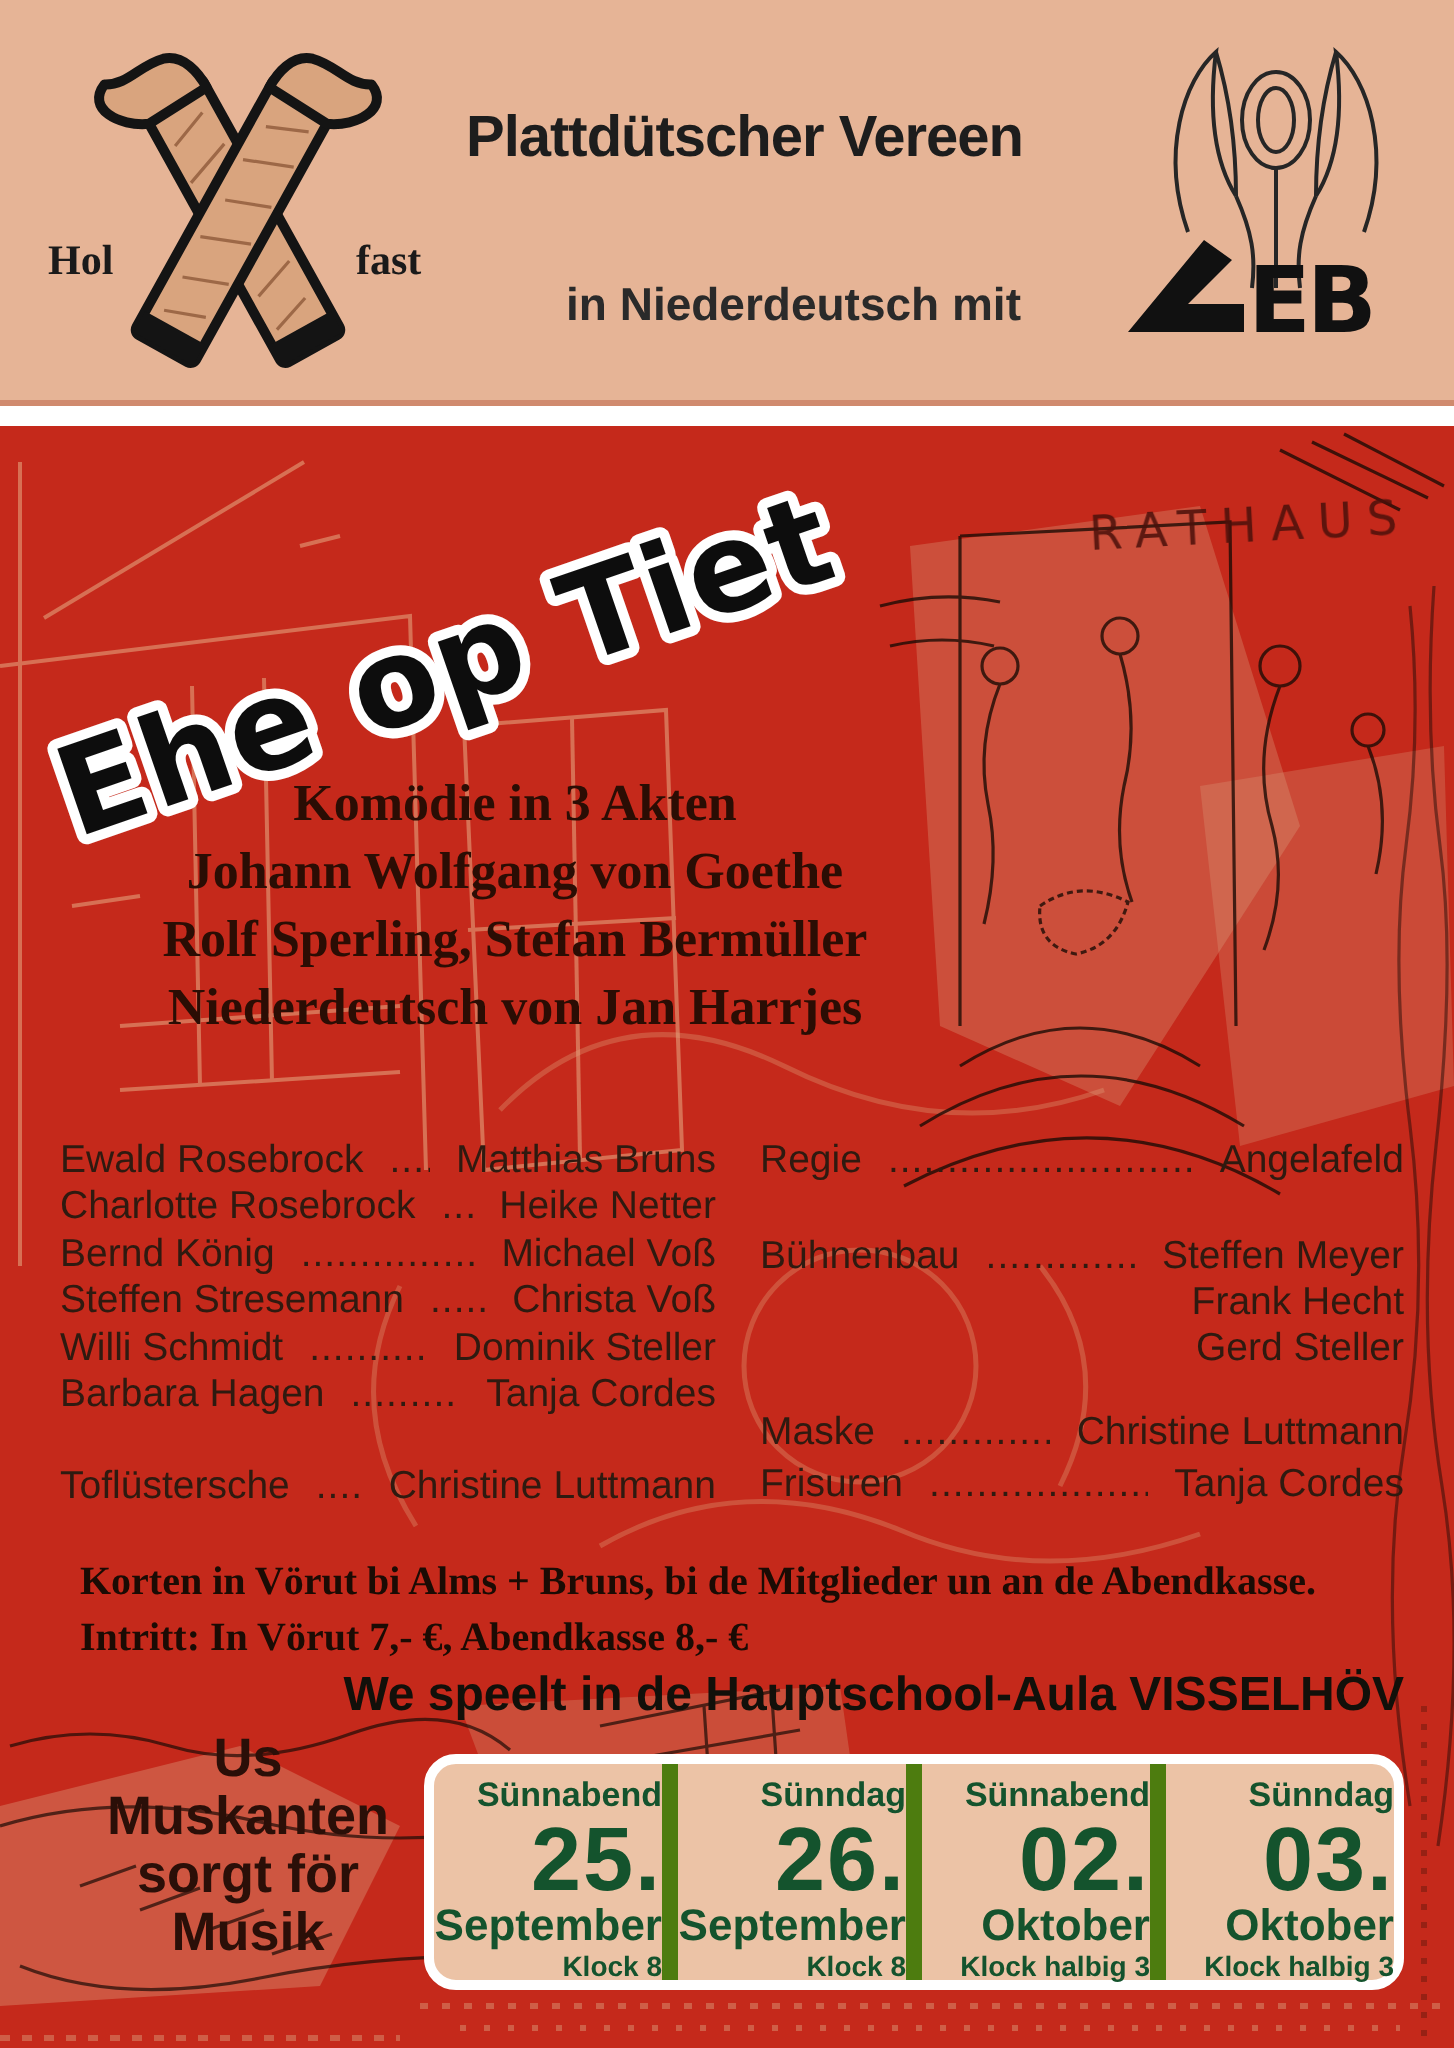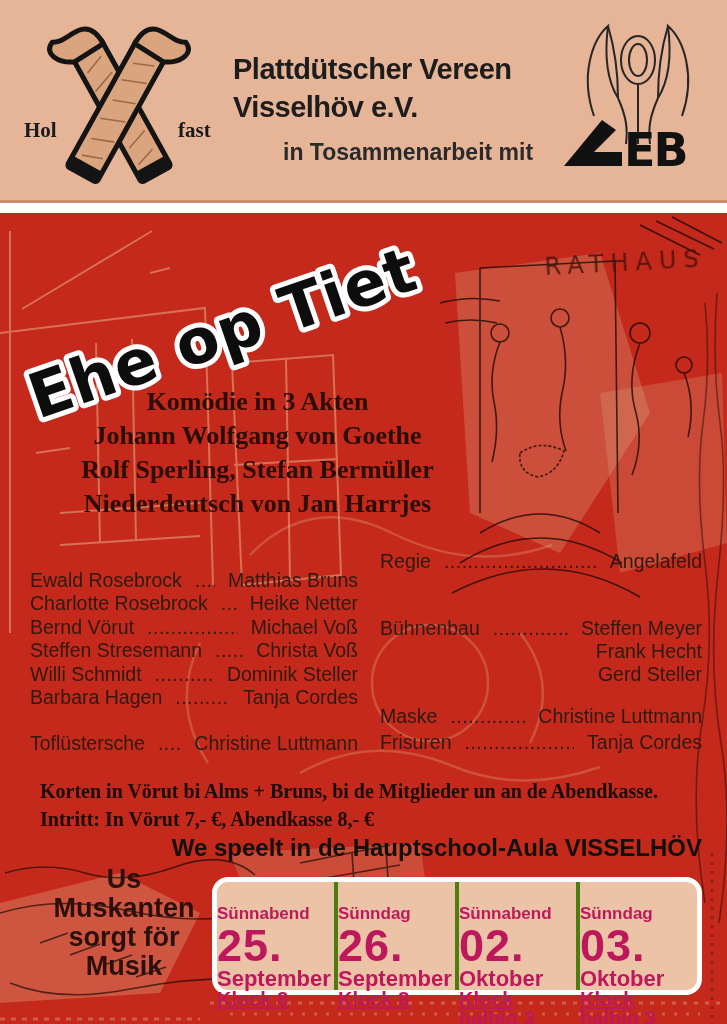--- a/index.html
+++ b/index.html
@@ -41,26 +41,26 @@
            font-family:"Liberation Serif",serif;font-weight:bold;font-size:20px;
            line-height:28px;color:#1b0b04;}
   .venue{position:absolute;right:25px;top:621px;font-weight:bold;font-size:24px;color:#12100a;}
 
   .music{position:absolute;left:18px;top:652px;width:212px;text-align:center;
          font-weight:bold;font-size:27px;line-height:29px;color:#2b0f08;}
 
   .date-panel{position:absolute;left:212px;top:664px;width:490px;height:118px;
               box-sizing:border-box;background:#ecc3a6;border:5px solid #ffffff;
               border-radius:16px;display:flex;}
-  .date-col{flex:1 1 0;text-align:left;padding-top:21px;color:#be185d;min-width:0;}
-  .date-col + .date-col{border-left:4px solid #4d7c0f;}
+  .date-col{flex:1 1 0;text-align:right;padding-top:5px;color:#14532d;min-width:0;}
+  .date-col + .date-col{border-left:8px solid #4d7c0f;}
   .d-day{font-weight:bold;font-size:17px;line-height:22px;}
   .d-num{font-weight:bold;font-size:45px;line-height:42px;letter-spacing:1px;}
   .d-month{font-weight:bold;font-size:22px;line-height:23px;}
-  .d-time{font-weight:bold;font-size:20px;line-height:19px;text-decoration:underline;}
+  .d-time{font-weight:bold;font-size:14px;line-height:19px;}
 
   .logo-holfast{position:absolute;left:18px;top:12px;}
   .holfast-label{font-family:"Liberation Serif",serif;font-weight:bold;font-size:21px;fill:#1a1a1a;}
   .logo-leb{position:absolute;left:556px;top:16px;}
   .leb-text{font-family:"DejaVu Sans",sans-serif;font-weight:bold;font-size:46px;fill:#111;letter-spacing:-2px;}
   .rathaus-text{font-family:"DejaVu Sans",sans-serif;font-size:24px;letter-spacing:7px;
                 fill:#4a100a;opacity:0.85;}
 </style>
 </head>
 <body>
@@ -83,23 +83,22 @@
         <path d="M118 34 C132 28 142 12 128 6 C118 12 108 6 96 9 C86 12 84 24 84 32 Z" fill="#d9a47e" stroke="#141414" stroke-width="5" stroke-linejoin="round"></path>
         <path d="M92 50 l20 -8 M90 70 l24 -9 M92 92 l22 -8 M90 114 l24 -9 M92 136 l22 -8 M92 155 l20 -7" stroke="#8a5535" stroke-width="1.6" opacity="0.75"></path>
         <path d="M84 160 l34 0 0 12 -34 0 Z" fill="#141414"></path>
       </g>
       <text class="holfast-label" x="6" y="125">Hol</text>
       <text class="holfast-label" x="160" y="125">fast</text>
     </svg>
 
     <div class="hdr-title">
       <div>Plattdütscher Vereen</div>
-      <div>Visselhöv e.V.</div>
-    </div>
-    <div class="hdr-sub">in Tosammenarbeit mit</div>
+    </div>
+    <div class="hdr-sub">in Niederdeutsch mit</div>
 
     <svg class="logo-leb" width="164" height="168" viewBox="0 0 164 168">
       <g fill="none" stroke="#262626" stroke-width="2">
         <path d="M38 100 C24 60 36 24 52 10 C48 42 52 66 62 82"></path>
         <path d="M52 10 C58 30 62 52 62 82"></path>
         <path d="M126 100 C140 60 128 24 112 10 C116 42 112 66 102 82"></path>
         <path d="M112 10 C106 30 102 52 102 82"></path>
         <ellipse cx="82" cy="44" rx="17" ry="24"></ellipse>
         <ellipse cx="82" cy="44" rx="9" ry="16"></ellipse>
         <path d="M62 82 C70 100 72 112 70 128"></path>
@@ -199,21 +198,21 @@
         <span>Ewald Rosebrock</span>
           <span class="leader"></span>
           <span>Matthias Bruns</span>
       </div>
       <div class="row">
         <span>Charlotte Rosebrock</span>
           <span class="leader"></span>
           <span>Heike Netter</span>
       </div>
       <div class="row">
-        <span>Bernd Vörut</span>
+        <span>Bernd König</span>
           <span class="leader"></span>
           <span>Michael Voß</span>
       </div>
       <div class="row">
         <span>Steffen Stresemann</span>
           <span class="leader"></span>
           <span>Christa Voß</span>
       </div>
       <div class="row">
         <span>Willi Schmidt</span>
@@ -226,21 +225,21 @@
           <span>Tanja Cordes</span>
       </div>
     </div>
 
     <div class="tofluester row">
       <span>Toflüstersche</span>
         <span class="leader"></span>
         <span>Christine Luttmann</span>
     </div>
 
-    <div class="crew-row-abs row" style="top:337px;">
+    <div class="crew-row-abs row" style="top:356px;">
       <span>Regie</span>
         <span class="leader"></span>
         <span>Angelafeld</span>
     </div>
     <div class="crew-row-abs row" style="top:404px;">
       <span>Bühnenbau</span>
         <span class="leader"></span>
         <span>Steffen Meyer</span>
     </div>
     <div class="crew-row-abs row right-only" style="top:427px;">

